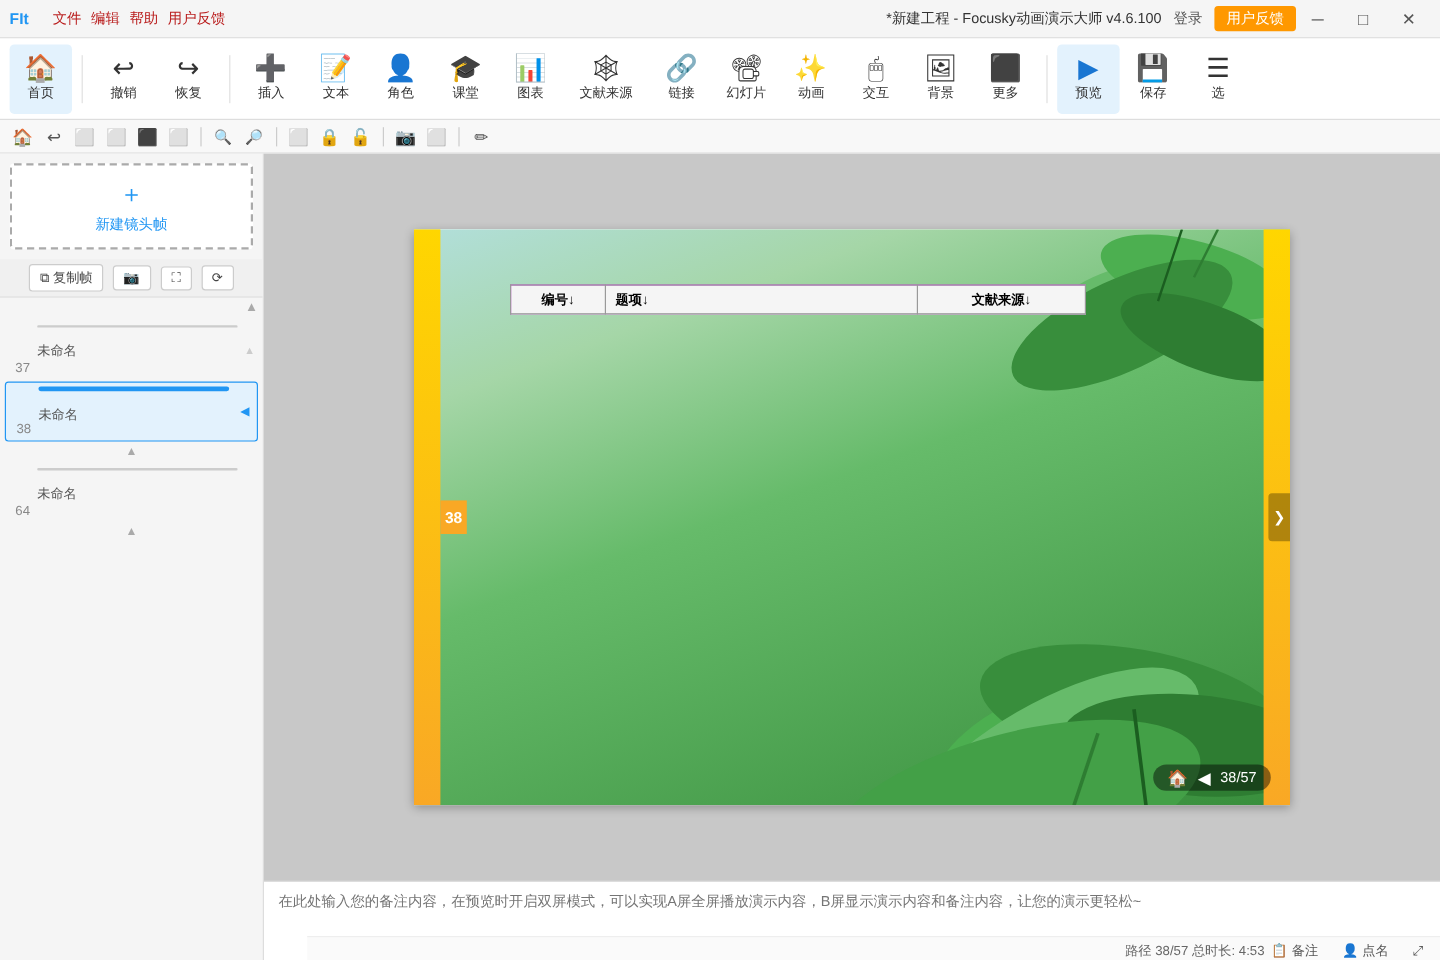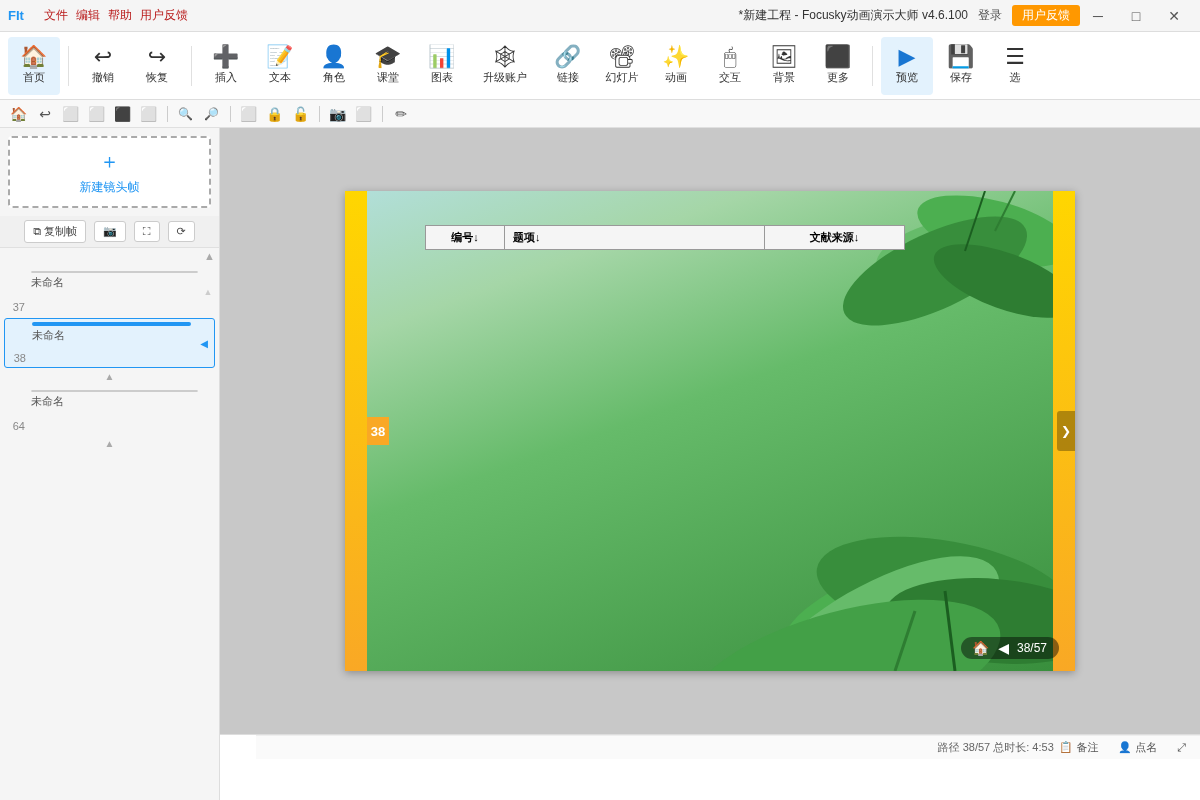--- a/index.html
+++ b/index.html
@@ -124,21 +124,21 @@
       font-size: 11px; color: #888; min-width: 18px; text-align: right; padding-top: 30px;
     }
     .slide-thumb {
       flex: 1; height: 80px; background: #e8f5e9; border: 1px solid #ccc; border-radius: 2px;
       overflow: hidden; position: relative;
     }
     .slide-thumb.selected-border { border: 2px solid #2196F3; }
     .slide-label {
       font-size: 11px; color: #555; margin-top: 2px; text-align: left;
     }
-    .slide-col { display: flex; flex-direction: column; flex: 1; }
+    .slide-col { display: flex; flex-direction: column; flex: 1; gap: 10px; }
 
     
     #canvas-area {
       flex: 1;
       background: #e8e8e8;
       position: relative;
       overflow: hidden;
       display: flex;
       flex-direction: column;
     }
@@ -174,21 +174,21 @@
     }
     
     .slide-yellow-fold {
       position: absolute; right: 0; top: 0; bottom: 0; width: 22px;
       background: linear-gradient(180deg, #ffd600 0%, #f9a825 100%);
       z-index: 1;
     }
     
     .slide-table-wrapper {
       position: absolute;
-      left: 80px; top: 34px;
+      left: 80px; top: 46px;
       z-index: 2;
       background: #d946ef;
     }
     .slide-table {
       border-collapse: collapse;
       font-size: 11px;
       min-width: 480px;
     }
     .slide-table th, .slide-table td {
       border: 1px solid #999;
@@ -352,21 +352,21 @@
     <div class="tb-item">
       <span class="tb-icon">🎓</span>
       <span>课堂</span>
     </div>
     <div class="tb-item">
       <span class="tb-icon">📊</span>
       <span>图表</span>
     </div>
     <div class="tb-item tb-item-large">
       <span class="tb-icon">🕸</span>
-      <span>升级账户</span>
+      <span>文献来源</span>
     </div>
     <div class="tb-item">
       <span class="tb-icon">🔗</span>
       <span>链接</span>
     </div>
     <div class="tb-item">
       <span class="tb-icon">📽</span>
       <span>幻灯片</span>
     </div>
     <div class="tb-item">
@@ -581,20 +581,21 @@
 
         <div class="slide-bottom-nav">
           <span class="nav-icon">🏠</span>
           <span class="nav-icon">◀</span>
           <span>38/57</span>
         </div>
       </div>
     </div>
 
     <div id="notes-area">
+      <textarea id="notes-input" placeholder="在此处输入您的备注内容，在预览时开启双屏模式，可以实现A屏全屏播放演示内容，B屏显示演示内容和备注内容，让您的演示更轻松~" style=""></textarea>
       <div id="notes-footer">
         <span class="path-info">路径 38/57  总时长: 4:53</span>
         <div class="footer-btns">
           <div class="footer-btn">
             <span>📋</span>
             <span>备注</span>
           </div>
           <div class="footer-btn">
             <span>👤</span>
             <span>点名</span>

